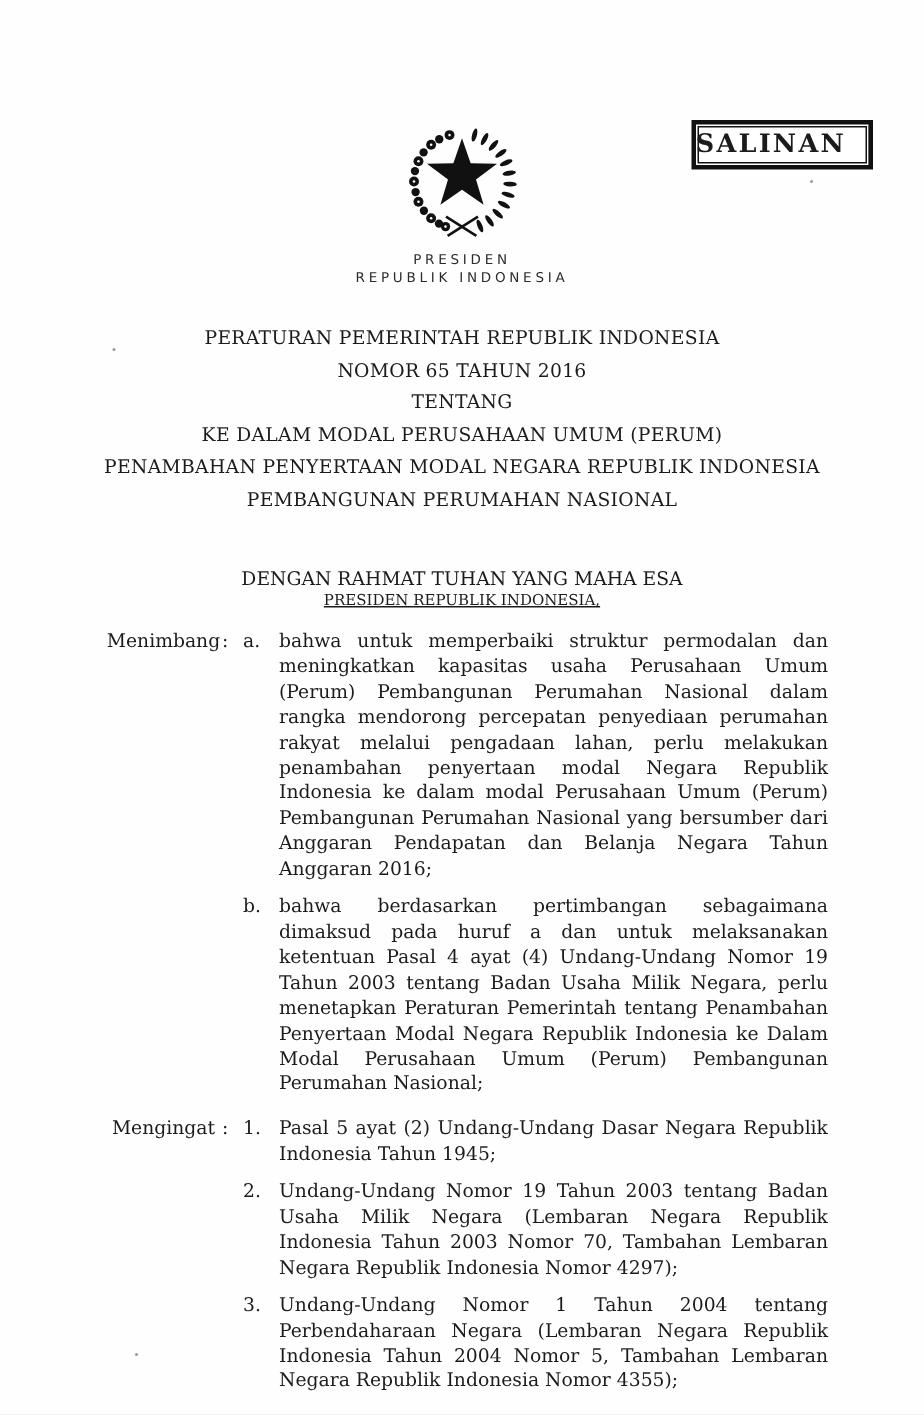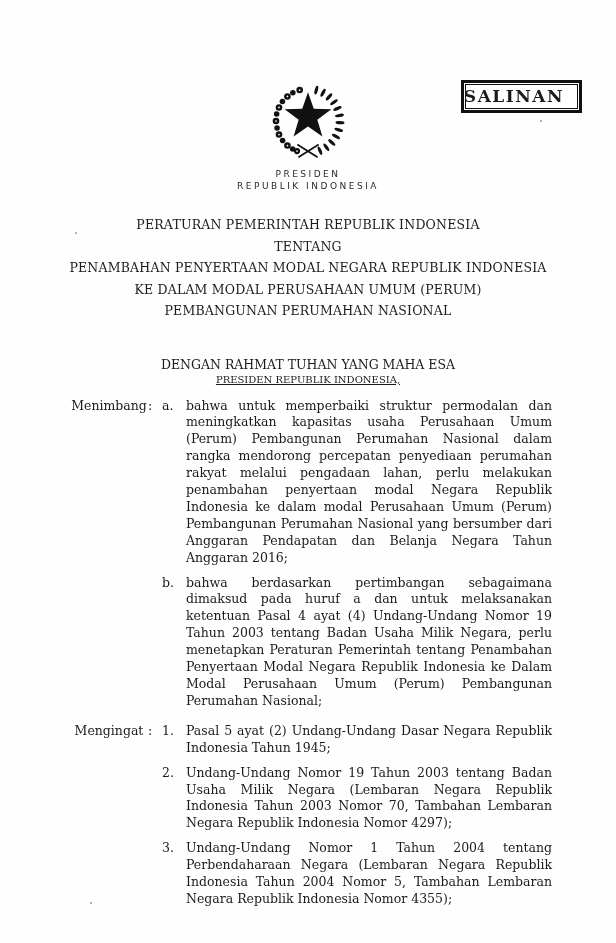--- a/index.html
+++ b/index.html
@@ -152,23 +152,24 @@
       </g>
 
       <path d="M36,76 L55,64 M54,76 L35,64" stroke="#111" stroke-width="1.6" fill="none"></path>
     </svg>
     <div class="lh-line">PRESIDEN</div>
     <div class="lh-line">REPUBLIK  INDONESIA</div>
   </div>
 
   <div class="title-block">
     <div>PERATURAN PEMERINTAH REPUBLIK INDONESIA</div>
+    <div>NOMOR 65 TAHUN 2016</div>
     <div>TENTANG</div>
+    <div>KE DALAM MODAL PERUSAHAAN UMUM (PERUM)</div>
     <div>PENAMBAHAN PENYERTAAN MODAL NEGARA REPUBLIK INDONESIA</div>
-    <div>KE DALAM MODAL PERUSAHAAN UMUM (PERUM)</div>
     <div>PEMBANGUNAN PERUMAHAN NASIONAL</div>
   </div>
 
   <div class="invocation">DENGAN RAHMAT TUHAN YANG MAHA ESA</div>
   <div class="authority">PRESIDEN REPUBLIK INDONESIA,</div>
 
   <div class="body-col">
 
     <section class="clause">
       <div class="clause-label">Menimbang</div>

